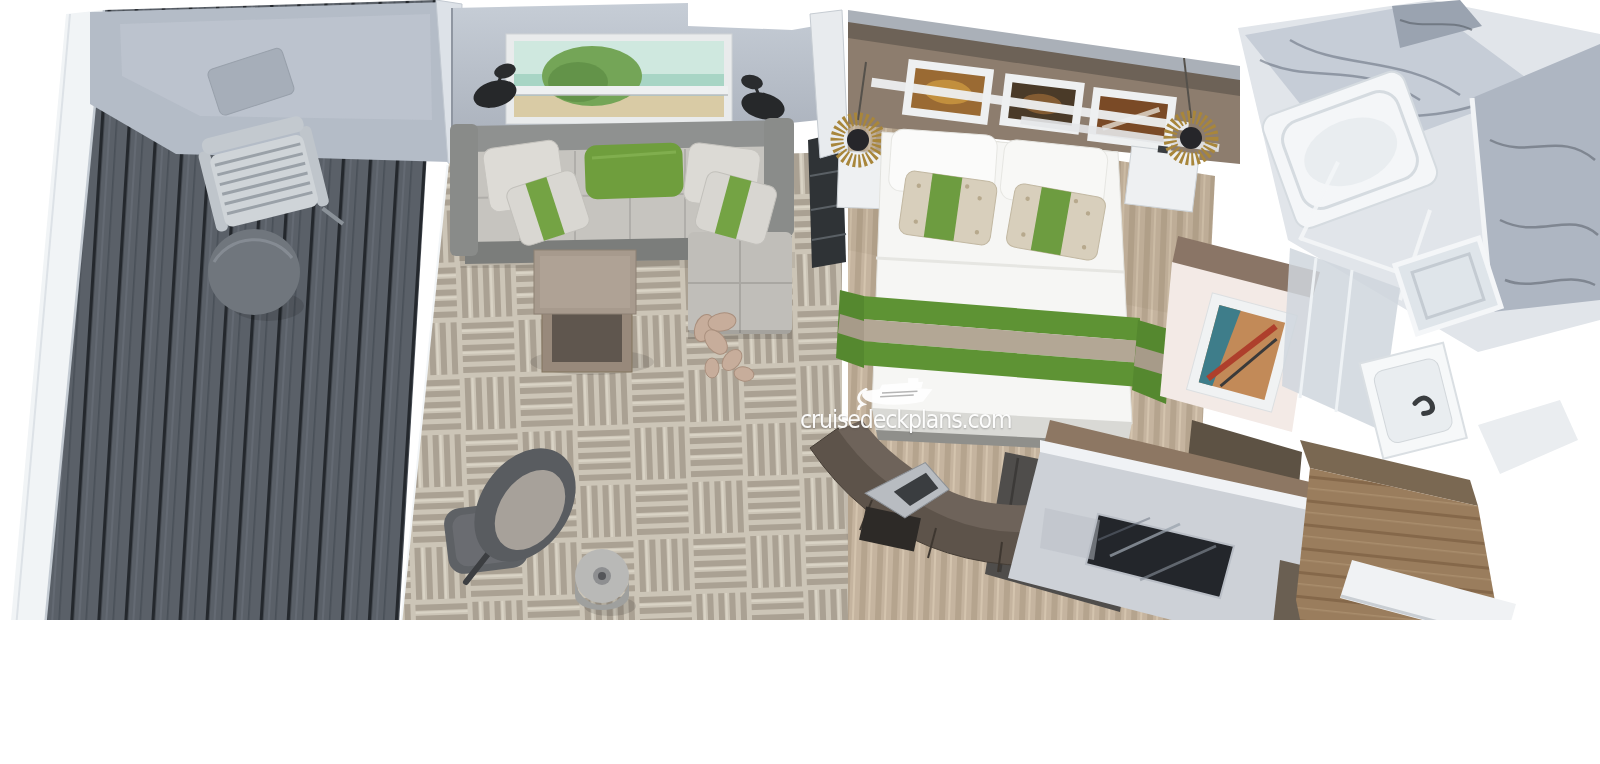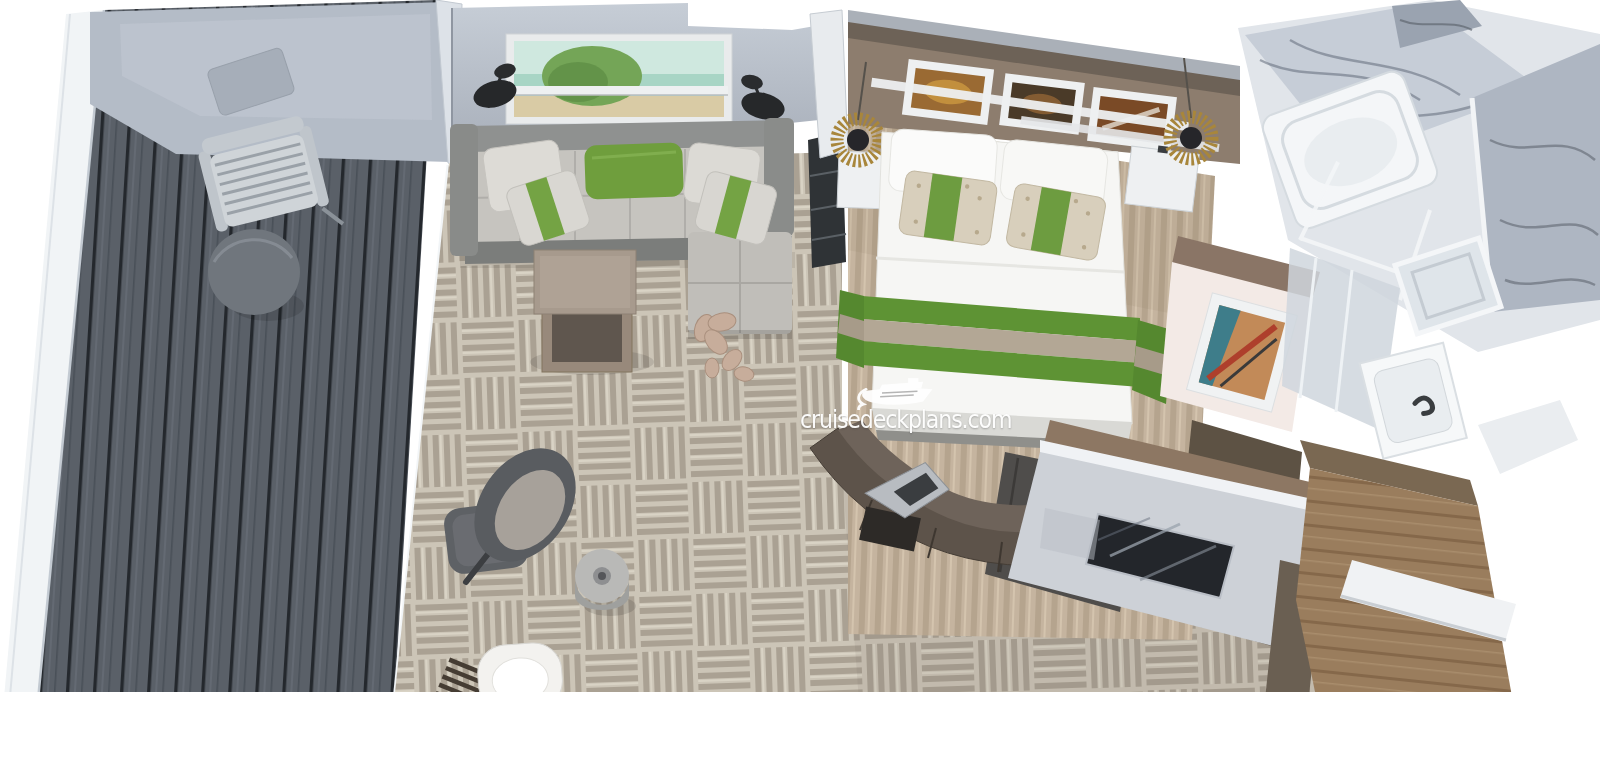--- a/index.html
+++ b/index.html
@@ -1,16 +1,16 @@
 <!DOCTYPE html>
 <html><head>
 <meta charset="utf-8">
 <style>
   html,body{margin:0;padding:0;background:#ffffff;}
-  .stage{position:relative;width:1600px;height:692px;overflow:hidden;background:#ffffff;
+  .stage{position:relative;width:1600px;height:620px;overflow:hidden;background:#ffffff;
          font-family:"DejaVu Sans", sans-serif;}
   .stage svg{position:absolute;left:0;top:0;}
   .watermark{position:absolute;left:800px;top:378px;width:220px;height:64px;color:#ffffff;
              opacity:.95;pointer-events:none;}
   .watermark .ship{position:absolute;left:54px;top:0;width:84px;height:32px;}
   .watermark .wm-text{position:absolute;left:0;top:28px;font-size:24px;letter-spacing:-1.2px;
              white-space:nowrap;transform:scaleX(.92);transform-origin:left center;
              text-shadow:0 1px 2px rgba(60,60,60,.35);font-family:"DejaVu Sans", sans-serif;}
 </style>
 </head>

